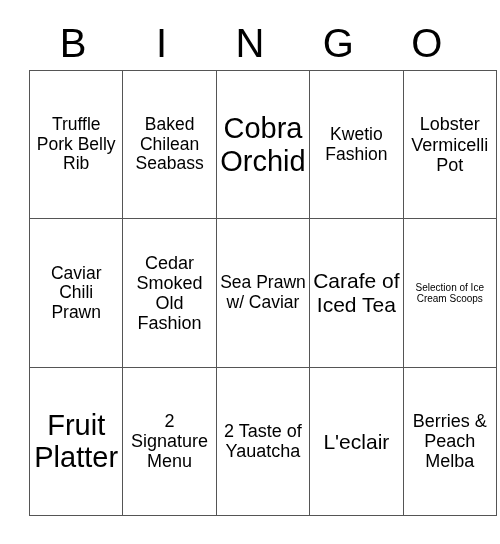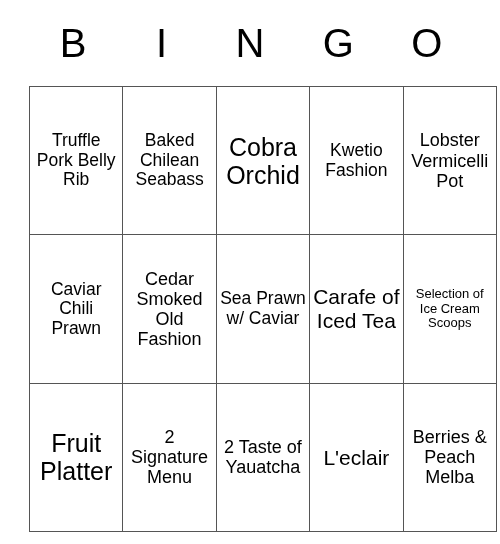--- a/index.html
+++ b/index.html
@@ -36,45 +36,45 @@
     justify-content: center;
     font-size: 40px;
     font-weight: 400;
     line-height: 1;
     color: #000;
     letter-spacing: 0px;
   }
   #grid {
     position: absolute;
     left: 29px;
-    top: 86px;
+    top: 70px;
     width: 442px;
     height: 446px;
     border-collapse: collapse;
     table-layout: fixed;
   }
   #grid tr {
     height: 89.2px;
   }
   #grid td {
     border: 1px solid #555555;
     width: 88.4px;
     padding: 1px 2px;
     text-align: center;
     vertical-align: middle;
     overflow: hidden;
     line-height: 1.12;
     color: #000;
   }
   
-  td[data-size="xl"]  { font-size: 25px; }
+  td[data-size="xl"]  { font-size: 29px; }
   td[data-size="lg"]  { font-size: 21px; }
   td[data-size="md"]  { font-size: 17.5px; }
   td[data-size="sm"]  { font-size: 18px; }
-  td[data-size="xs"]  { font-size: 13px; }
+  td[data-size="xs"]  { font-size: 10px; }
   td[data-size="xxs"] { font-size: 11.5px; }
 </style>
 </head>
 <body>
 
 <div id="card">
 
   <div id="header-row">
     <div class="header-letter">B</div>
     <div class="header-letter">I</div>

